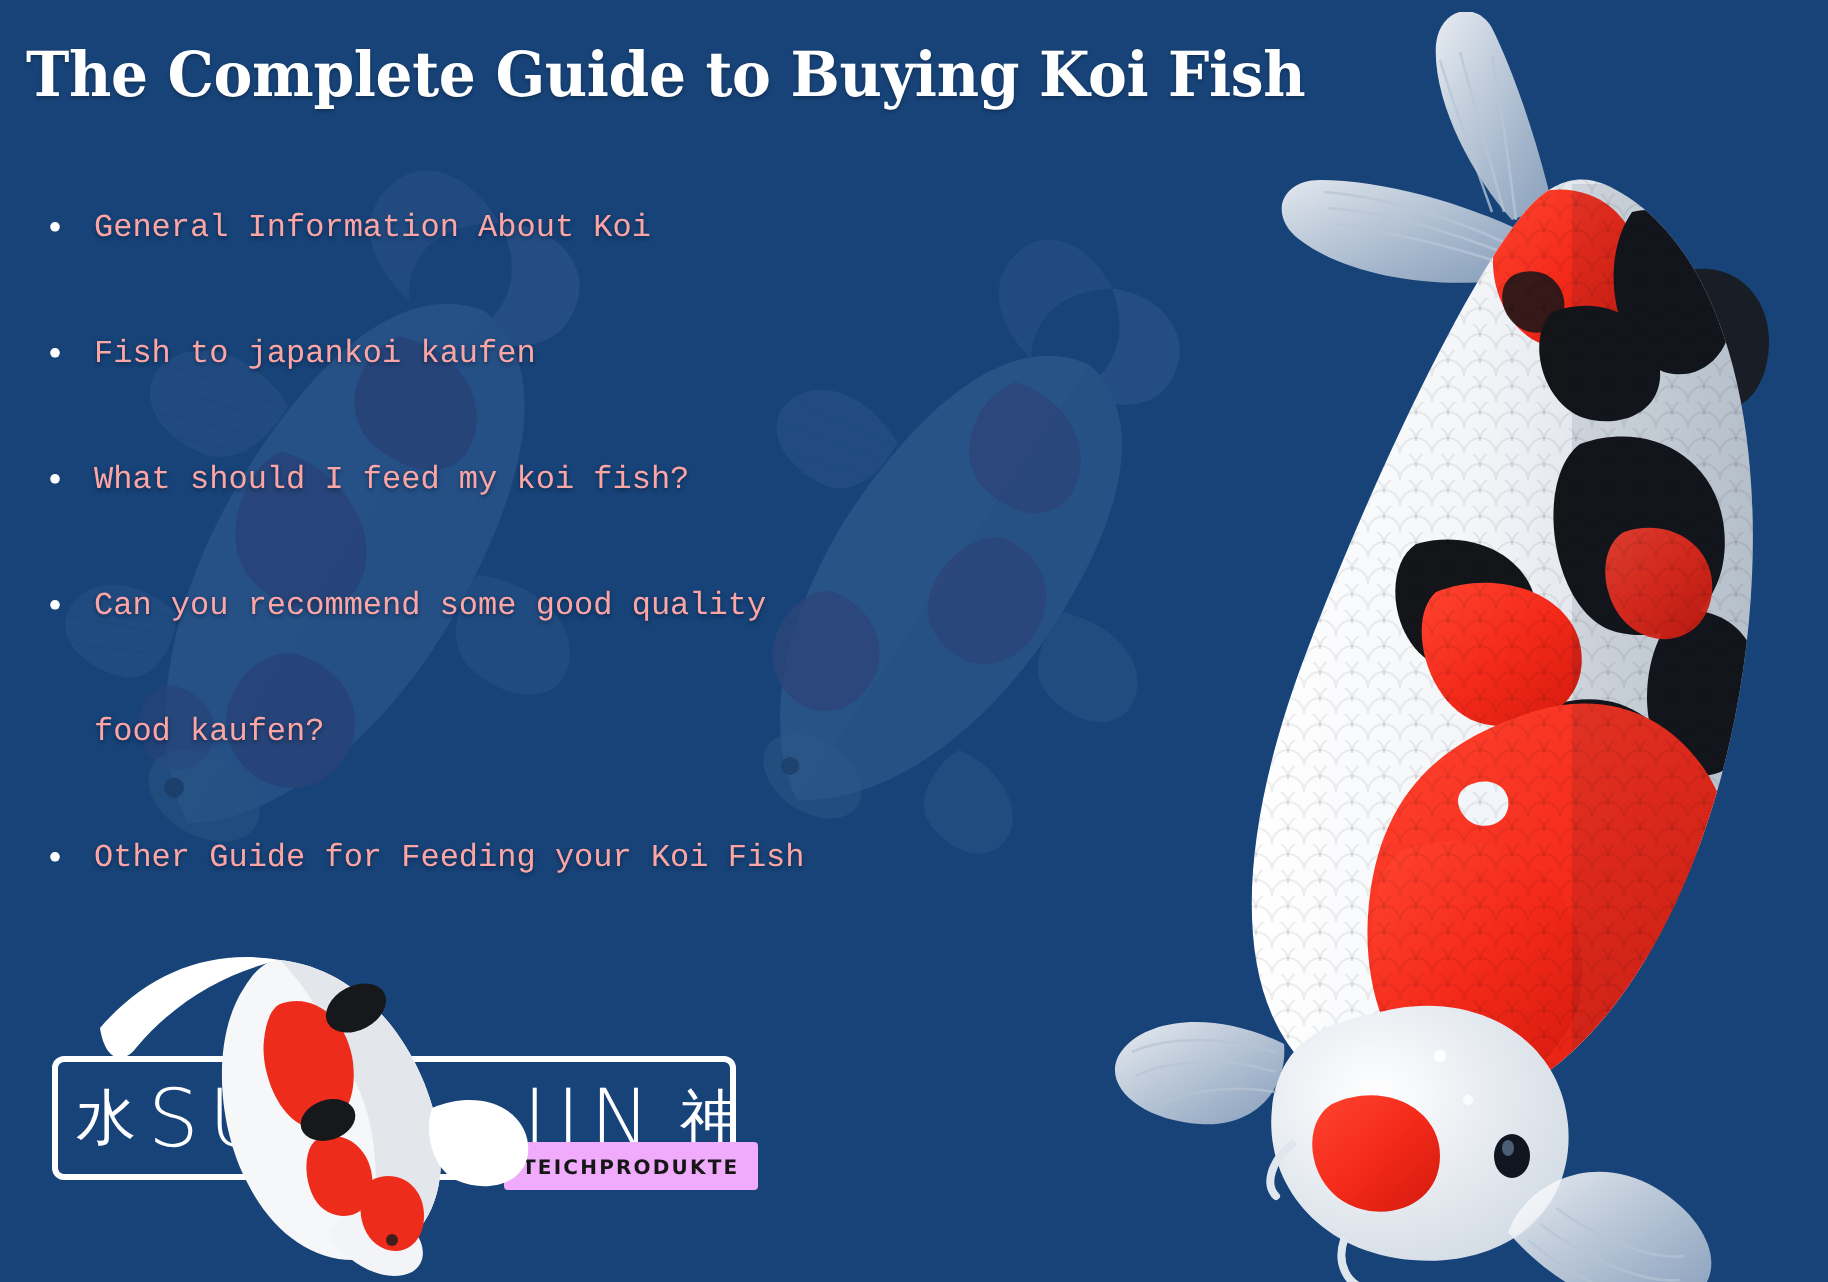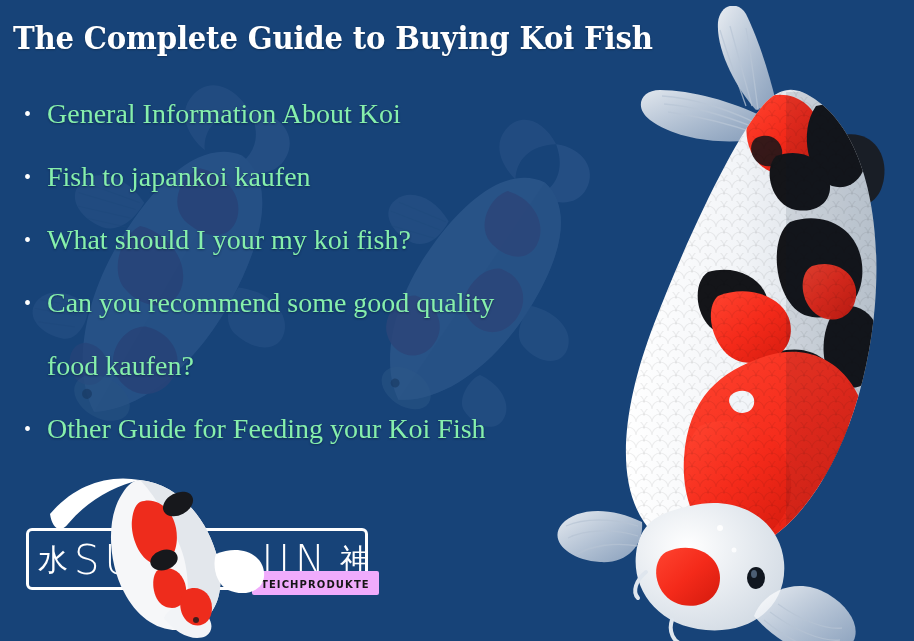--- a/index.html
+++ b/index.html
@@ -38,23 +38,23 @@
     min-height:63px;
   }
   .bullet-dot{
     flex:0 0 auto;width:23px;
     color:#fff;font-size:20px;line-height:32px;
     text-align:left;
   }
   .bullet-dot.hidden{visibility:hidden;}
   .bullet-text{
     flex:1 1 auto;
-    color:#86efac;
-    font-family:Liberation Serif, serif;
-    font-size:28px;
+    color:#fca5a5;
+    font-family:Liberation Mono, monospace;
+    font-size:16px;
     line-height:32px;
     text-shadow:0 1px 2px rgba(6,20,45,.55);
   }
 
   
   .logo{position:absolute;left:22px;top:470px;width:350px;height:168px;}
   .logo-box{
     position:absolute;left:4px;top:58px;
     width:342px;height:62px;
     border:3px solid #ffffff;
@@ -281,21 +281,21 @@
     <div class="bullet-row">
       <span class="bullet-dot">•</span>
       <span class="bullet-text">General Information About Koi</span>
     </div>
     <div class="bullet-row">
       <span class="bullet-dot">•</span>
       <span class="bullet-text">Fish to japankoi kaufen</span>
     </div>
     <div class="bullet-row">
       <span class="bullet-dot">•</span>
-      <span class="bullet-text">What should I your my koi fish?</span>
+      <span class="bullet-text">What should I feed my koi fish?</span>
     </div>
     <div class="bullet-row">
       <span class="bullet-dot">•</span>
       <span class="bullet-text">Can you recommend some good quality</span>
     </div>
     <div class="bullet-row">
       <span class="bullet-dot hidden">•</span>
       <span class="bullet-text">food kaufen?</span>
     </div>
     <div class="bullet-row">

